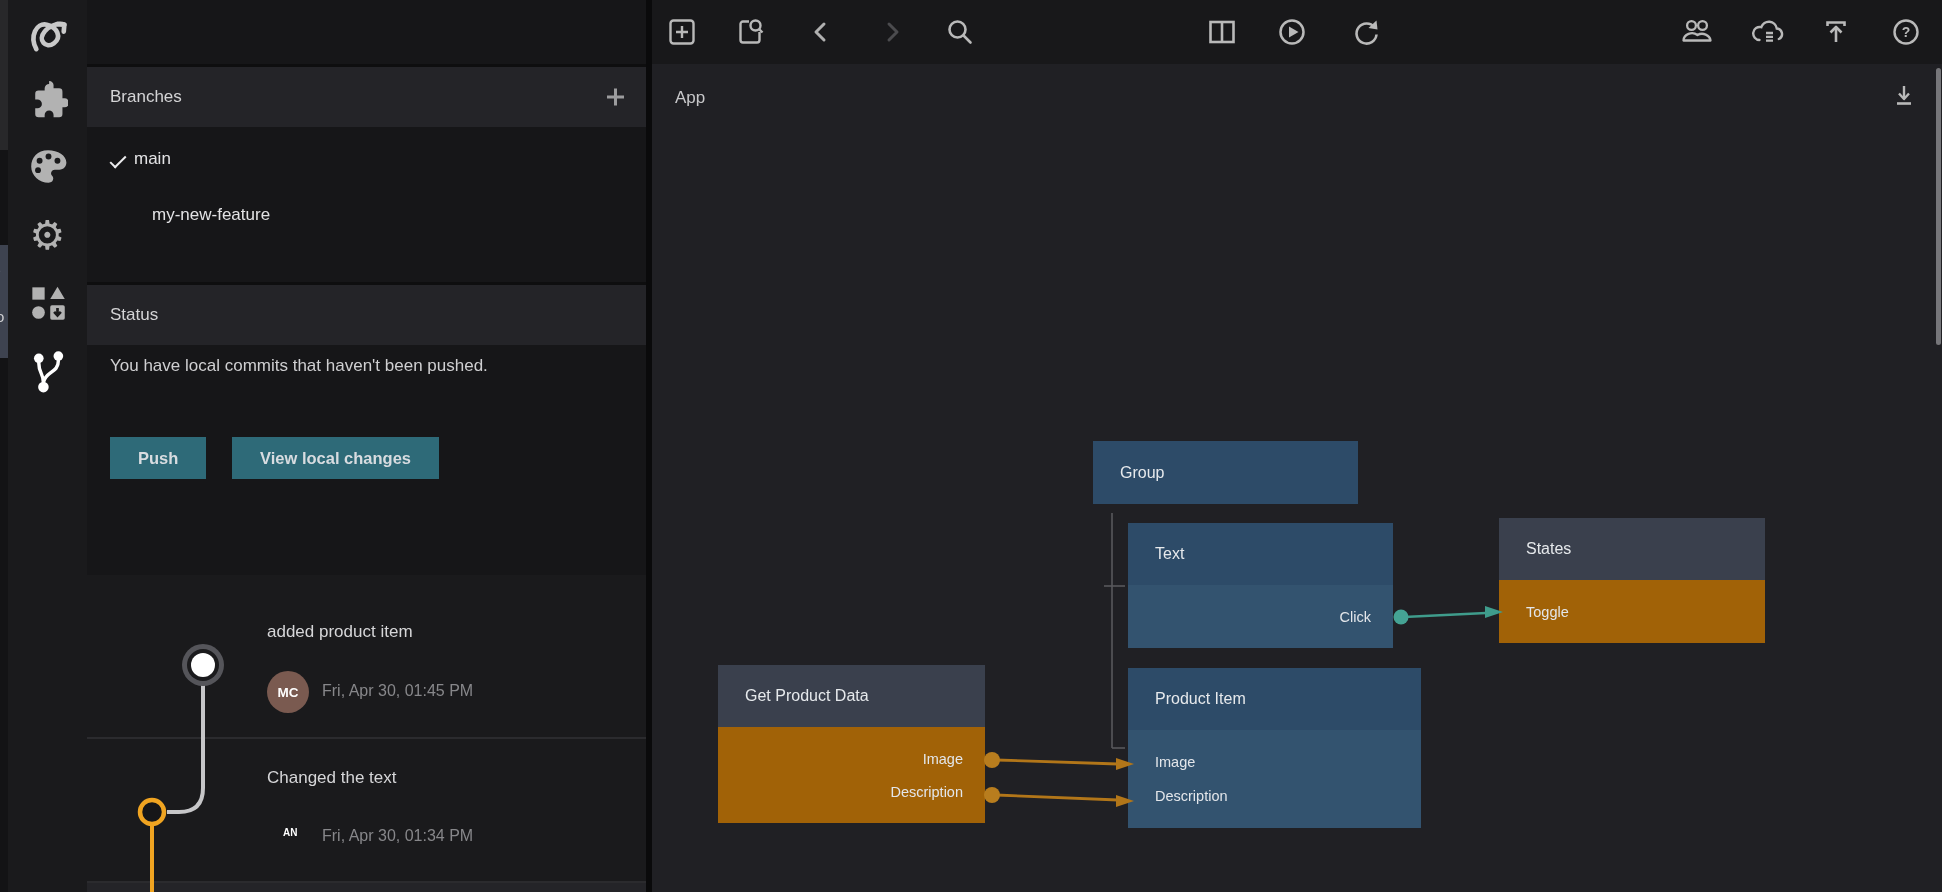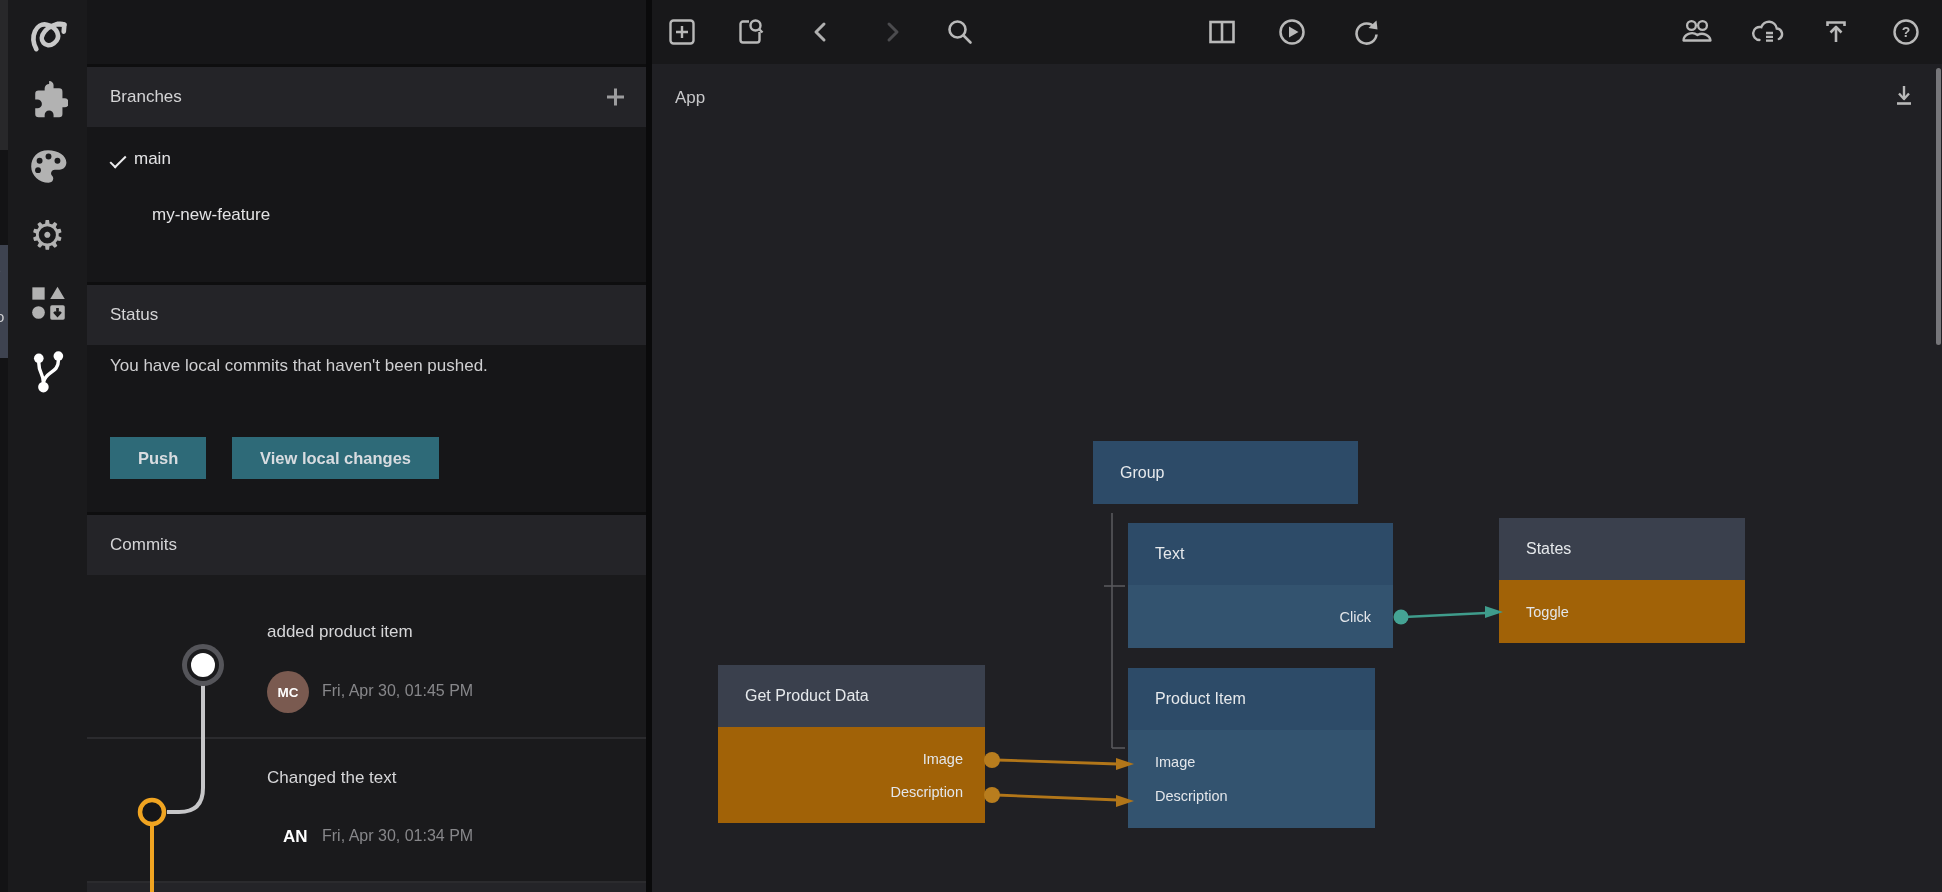--- a/index.html
+++ b/index.html
@@ -30,21 +30,21 @@
   .plus-icon:before { left:7px; top:0; width:3px; height:17px; }
   .plus-icon:after { left:0; top:7px; width:17px; height:3px; }
   .status-msg { position:absolute; left:23px; top:352px; width:490px; color:#cfcfd1; font-size:17px; line-height:27px; }
   .teal-btn { position:absolute; top:437px; height:42px; background:#2e6a78; color:#d8dce0; font-weight:700; font-size:16.5px;
               display:flex; align-items:center; justify-content:center; padding:0 28px; cursor:pointer; }
   .commit-row { position:absolute; left:0; width:559px; background:#1a1a1c; }
   .commit-msg { position:absolute; color:#d6d6d8; font-size:17px; }
   .commit-date { position:absolute; color:#87878a; font-size:16px; }
   .avatar { position:absolute; width:42px; height:42px; border-radius:50%; background:#7a5a50; color:#fff; font-size:13.5px; font-weight:700;
             display:flex; align-items:center; justify-content:center; }
-  .initials-plain { position:absolute; color:#fff; font-size:17px; font-weight:700; }
+  .initials-plain { position:absolute; color:#fff; font-size:10px; font-weight:700; }
   .row-divider { position:absolute; left:0; width:559px; height:2px; background:#2b2b2e; }
 
   
   .main { left:652px; top:0; width:1290px; height:892px; background:#202024; }
   .main-sep { left:646px; top:0; width:6px; height:892px; background:#0a0a0b; z-index:4; }
   .toolbar { position:absolute; left:0; top:0; width:1290px; height:64px; background:#18181a; }
   .tb-icon { position:absolute; width:36px; height:36px; top:14px; display:flex; align-items:center; justify-content:center; cursor:pointer; }
   .appbar-label { position:absolute; left:23px; top:88px; color:#c8c8ca; font-size:17px; }
   .dl-icon { position:absolute; left:1234px; top:78px; width:36px; height:36px; display:flex; align-items:center; justify-content:center; cursor:pointer; }
   .scroll-thumb { position:absolute; left:1284px; top:68px; width:5px; height:277px; background:#76767a; border-radius:3px; cursor:pointer; }
@@ -131,23 +131,20 @@
       <span style="margin-left:3px">main</span>
     </div>
 
     <div class="sec-header" style="top:282px">
       <span>Status</span>
     </div>
     <div class="status-msg">You have local commits that haven't been pushed.</div>
     <div class="teal-btn" style="left:23px">Push</div>
     <div class="teal-btn" style="left:145px">View local changes</div>
 
-    <div class="sec-header" style="top:512px">
-      <span>Commits</span>
-    </div>
 
     <div class="commit-row" style="top:575px;height:162px"></div>
     <div class="commit-row" style="top:739px;height:142px"></div>
     <div class="row-divider" style="top:737px"></div>
     <div class="row-divider" style="top:881px"></div>
     <div class="abs" style="left:0;top:883px;width:559px;height:9px;background:#242428"></div>
 
     <div class="commit-msg" style="left:180px;top:622px">added product item</div>
     <div class="avatar" style="left:180px;top:671px">
       <span>MC</span>
@@ -264,36 +261,36 @@
       <div class="hdr" style="height:63px">Group</div>
     </div>
 
     <div class="node blue" style="left:476px;top:523px;width:265px">
       <div class="hdr" style="height:62px">Text</div>
       <div class="body ports-right" style="height:63px">
         <span>Click</span>
       </div>
     </div>
 
-    <div class="node gray" style="left:847px;top:518px;width:246px">
+    <div class="node gray" style="left:847px;top:518px;width:266px">
       <div class="hdr" style="height:62px">States</div>
       <div class="body ports-left" style="height:63px">
         <span>Toggle</span>
       </div>
     </div>
 
     <div class="node gray" style="left:66px;top:665px;width:267px">
       <div class="hdr" style="height:62px">Get Product Data</div>
       <div class="body ports-right" style="height:96px;gap:17px">
         <span>Image</span>
         <span>Description</span>
       </div>
     </div>
 
-    <div class="node blue" style="left:476px;top:668px;width:247px">
+    <div class="node blue" style="left:476px;top:668px;width:293px">
       <div class="hdr" style="height:62px">Product Item</div>
       <div class="body ports-left" style="height:98px;gap:18px">
         <span>Image</span>
         <span>Description</span>
       </div>
     </div>
 
     <svg class="wire-overlay" width="1290" height="892">
 
       <path d="M460 513 V748" fill="none" stroke="#58585c" stroke-width="1.6"></path>

